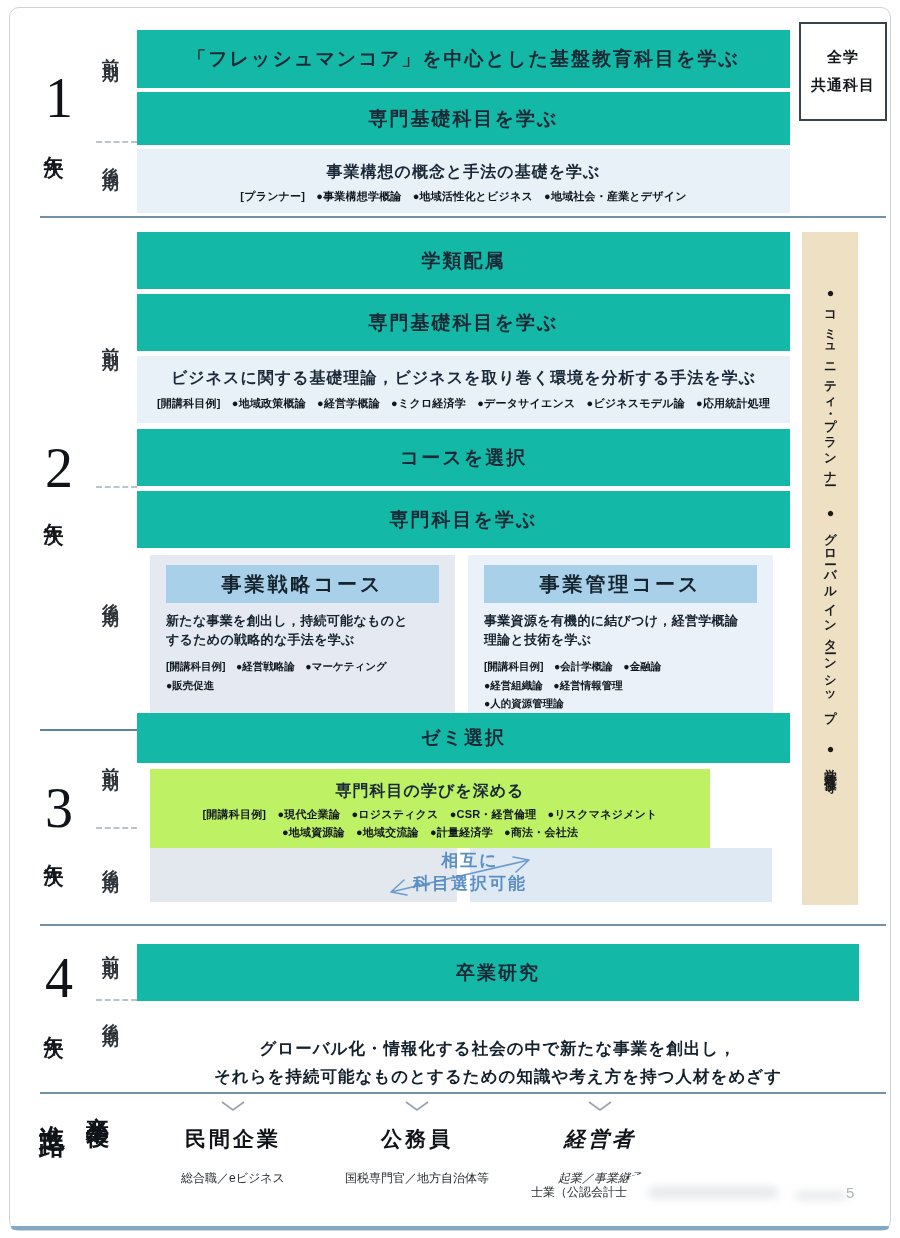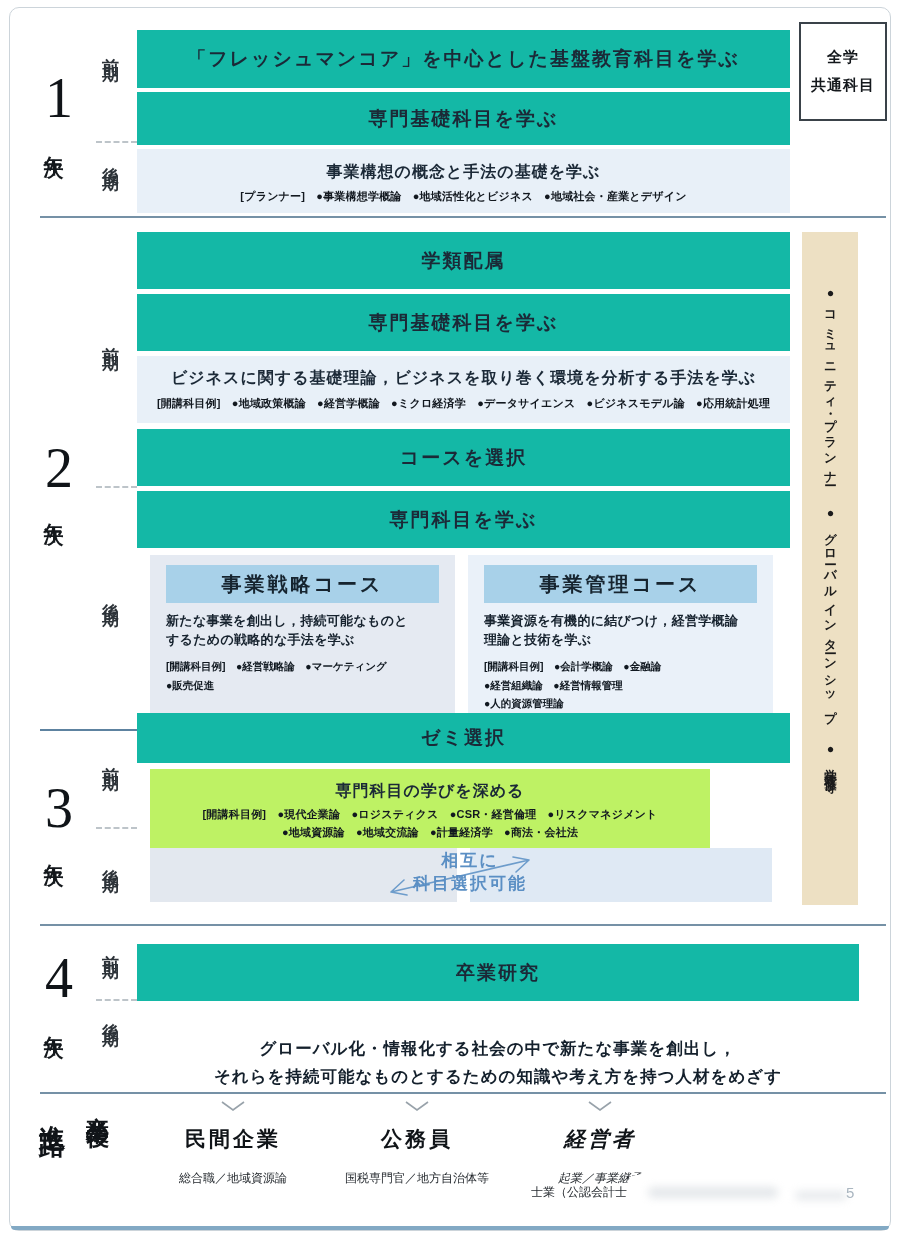--- a/index.html
+++ b/index.html
@@ -203,21 +203,21 @@
   <div id="div3" class="abs divider"></div>
 
   <div id="crlabel" class="abs">進路</div>
   <div id="crsub" class="abs">卒業後の</div>
 
   <div id="crc1" class="abs crcol">
     <svg width="26" height="12" viewBox="0 0 26 12">
       <polyline points="2,2 13,10 24,2" fill="none" stroke="#98a2aa" stroke-width="1.6"></polyline>
       </svg>
     <div class="crtitle">民間企業</div>
-    <div class="crsubtxt">総合職／地域資源論</div>
+    <div class="crsubtxt">総合職／eビジネス</div>
   </div>
   <div id="crc2" class="abs crcol">
     <svg width="26" height="12" viewBox="0 0 26 12">
       <polyline points="2,2 13,10 24,2" fill="none" stroke="#98a2aa" stroke-width="1.6"></polyline>
       </svg>
     <div class="crtitle">公務員</div>
     <div class="crsubtxt">国税専門官／地方自治体等</div>
   </div>
   <div id="crc3" class="abs crcol">
     <svg width="26" height="12" viewBox="0 0 26 12">

